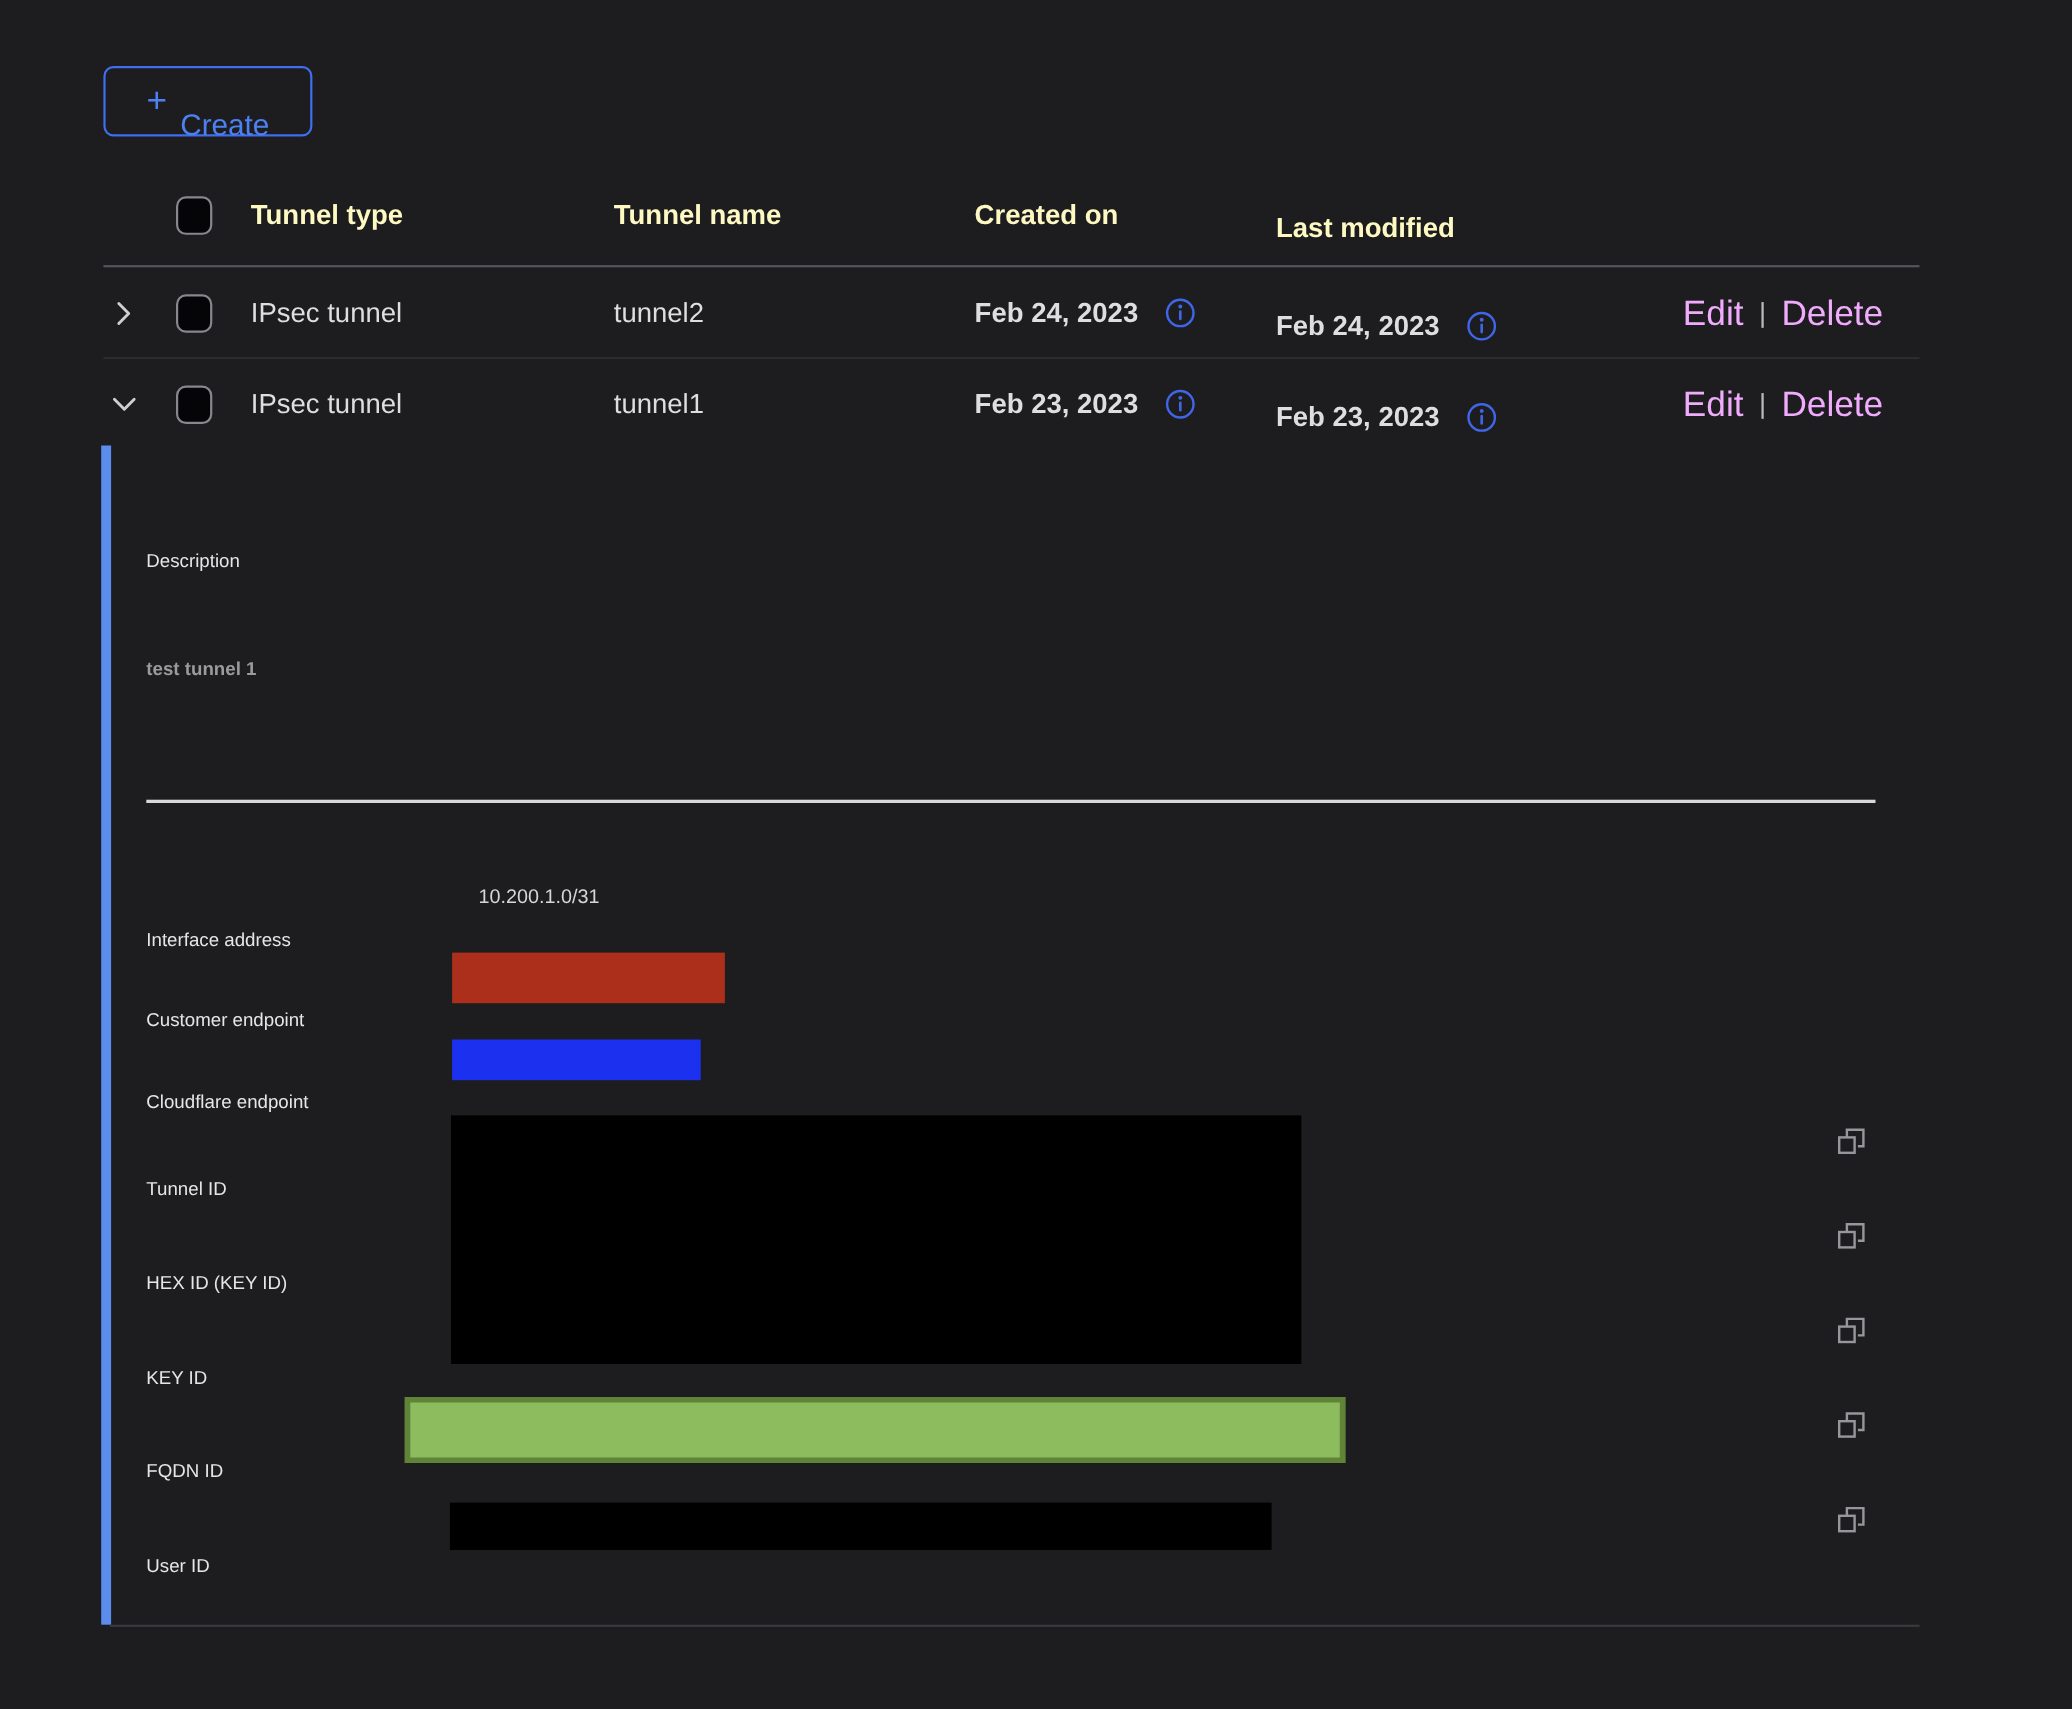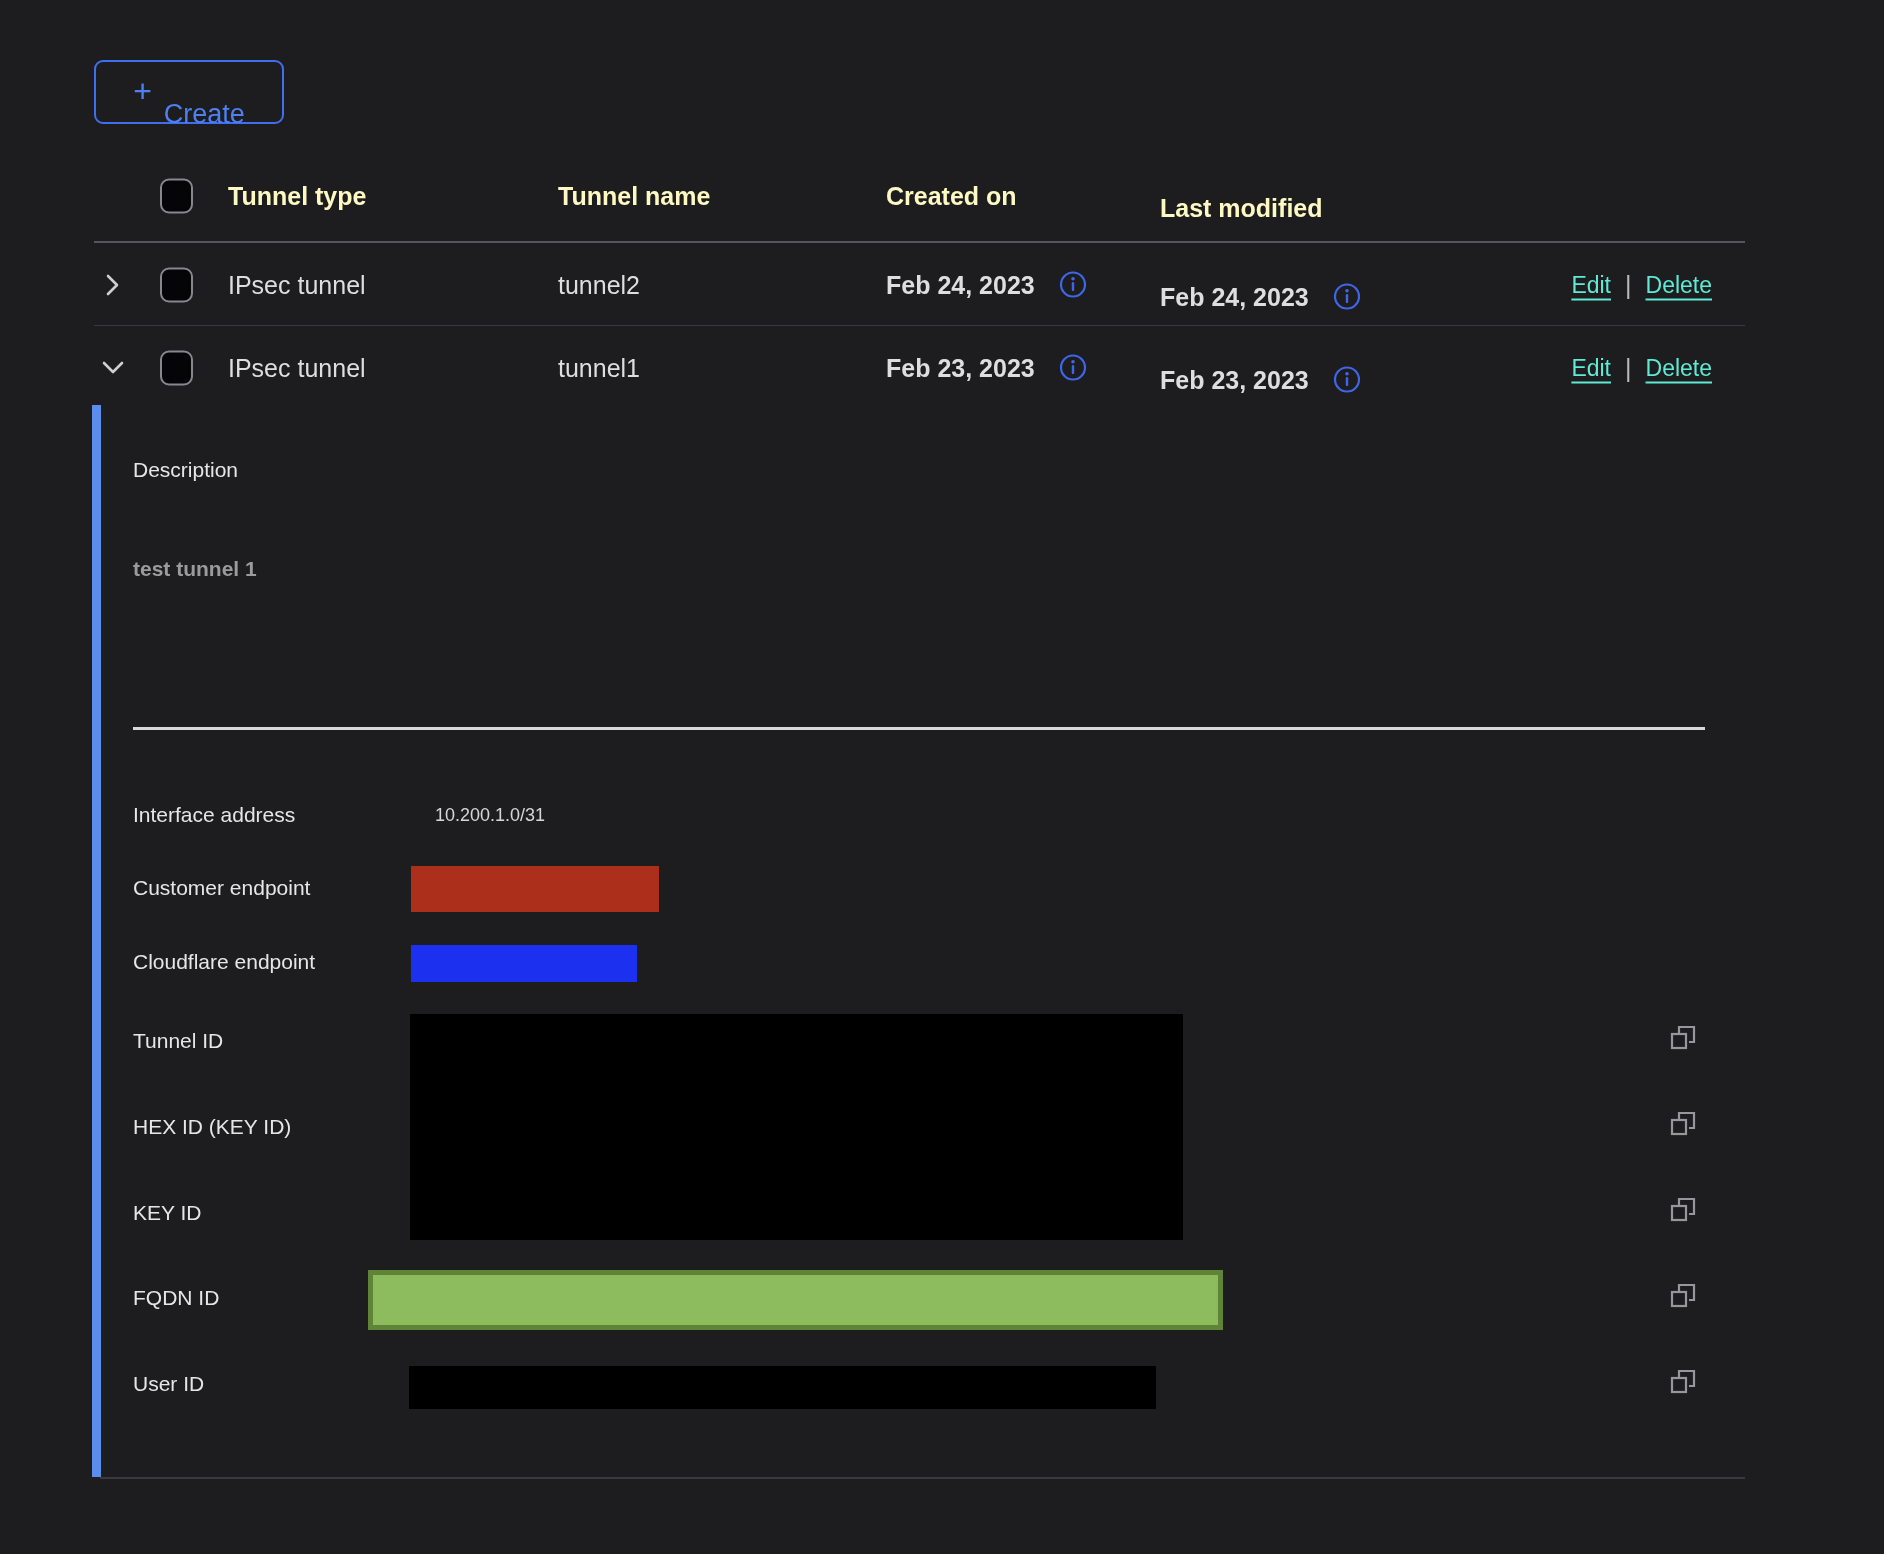--- a/index.html
+++ b/index.html
@@ -36,34 +36,34 @@
   .c-created{left:792px;}
   .c-modified{left:1066px;margin-top:12px;}
   .c-actions{right:33px;display:flex;align-items:center;gap:14px;}
   .datecell{display:flex;align-items:center;gap:24px;font-weight:bold;}
 
   .checkbox{
     width:33px;height:35px;border:2px solid #87878d;border-radius:9px;
     background:#050507;box-sizing:border-box;cursor:pointer;
   }
   .link{
-    font-size:23px;color:#5eead4;text-decoration:underline;
+    font-size:32px;color:#f0abfc;
     text-underline-offset:6px;cursor:pointer;
   }
   .sep{font-size:25px;color:#b9b9bc;}
 
   .hline{position:absolute;background:#3a3a3e;height:2px;}
   .hline-header{left:94px;top:241px;width:1651px;background:#55555b;}
   .hline-row1{left:94px;top:325px;width:1651px;height:1px;}
   .hline-bottom{left:100px;top:1477px;width:1645px;}
 
   
   .panel{left:92px;top:409px;width:1700px;height:1068px;position:absolute;}
   .panel .bluebar{position:absolute;left:0;top:-4px;width:9px;height:1072px;background:#5b8def;}
-  .p-lbl{position:absolute;left:41px;font-size:21px;line-height:32px;color:#e6e6e8;white-space:nowrap;}
+  .p-lbl{position:absolute;left:41px;font-size:17px;line-height:32px;color:#e6e6e8;white-space:nowrap;margin-top:40px;}
   .p-muted{color:#9b9b9e;}
   .p-val{position:absolute;font-size:18px;line-height:32px;color:#d6d6d8;white-space:nowrap;}
 
   .health-btn{
     position:absolute;left:41px;top:186px;width:316px;height:64px;
     border:2px solid #3f6ef0;border-radius:7px;background:transparent;
     display:flex;align-items:center;justify-content:center;
     color:#4d80f2;font-size:26px;cursor:pointer;box-sizing:border-box;
   }
   .desc-divider{position:absolute;left:41px;top:318px;width:1572px;height:3px;background:#d8d8d8;}

